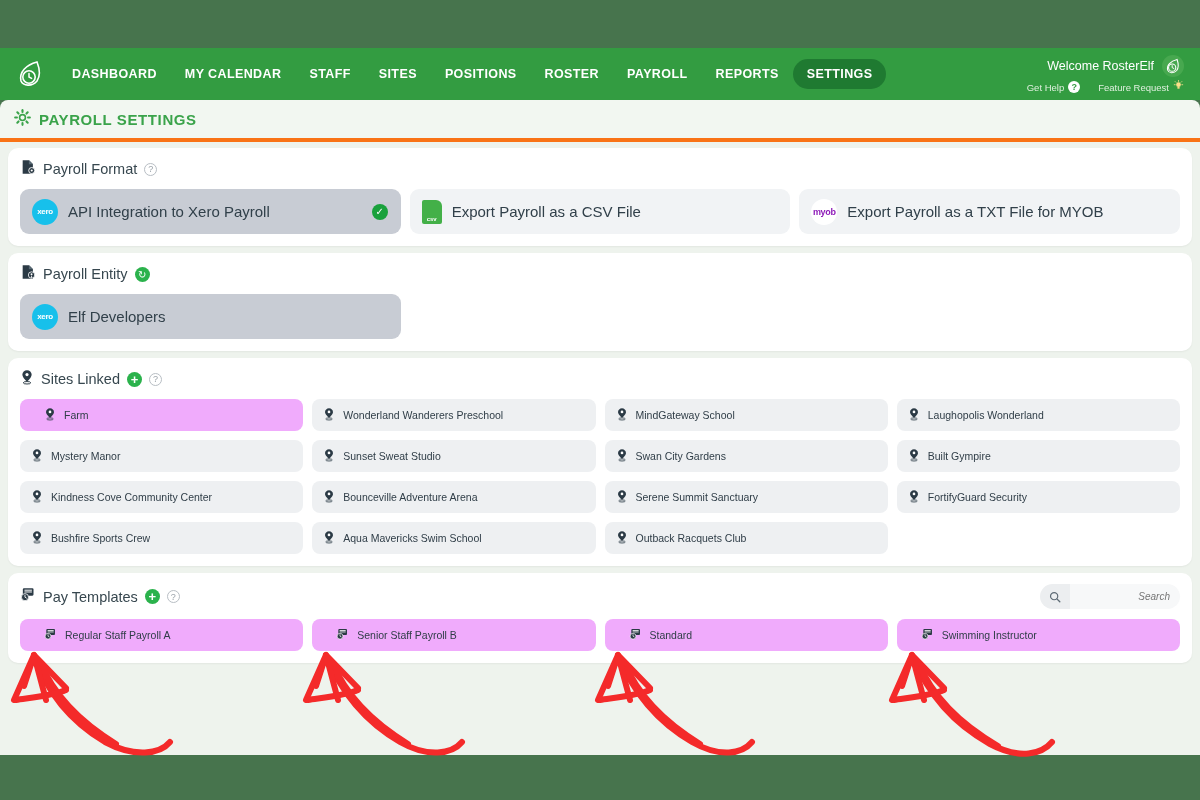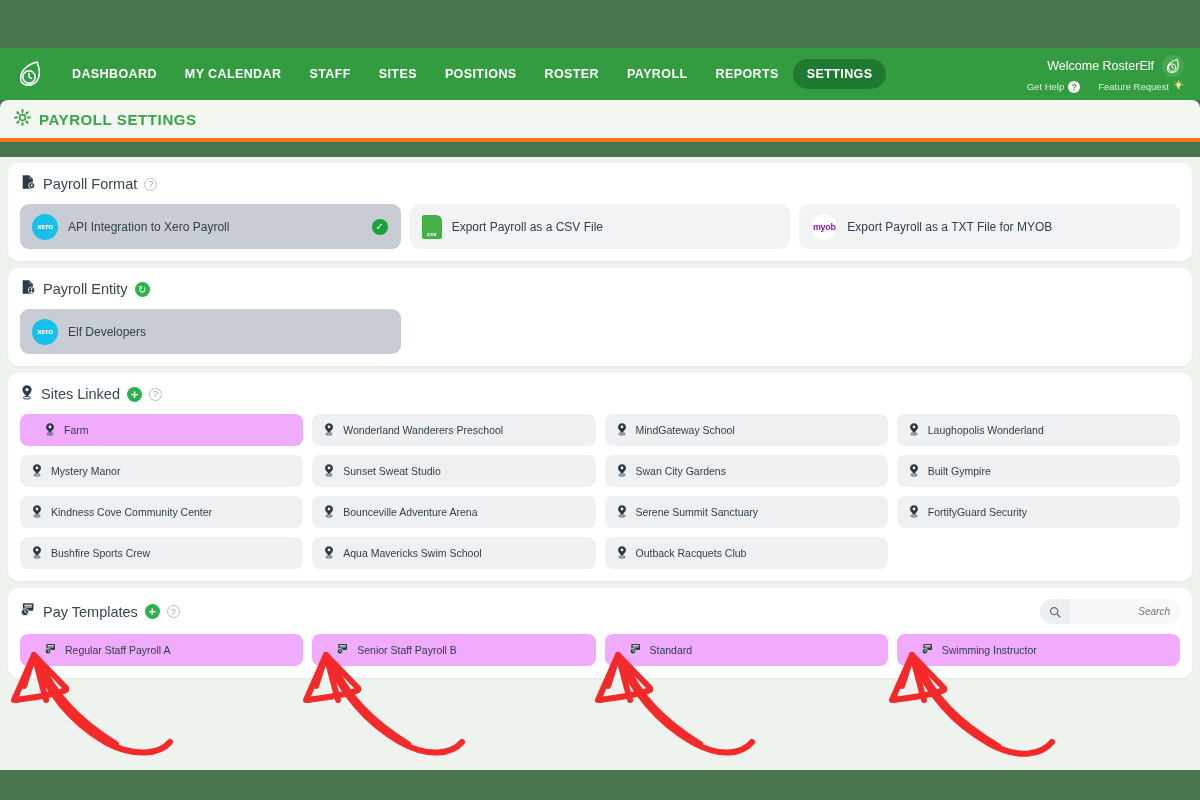--- a/index.html
+++ b/index.html
@@ -32,38 +32,38 @@
     margin-left:auto; display:flex; flex-direction:column; align-items:flex-end;
     padding-right:6px; gap:3px;
   }
   .welcome-row { display:flex; align-items:center; gap:8px; }
   .welcome-text { color:#ffffff; font-size:12.5px; }
   .avatar-circle {
     width:22px; height:22px; border-radius:50%; background:#47a84f;
     display:flex; align-items:center; justify-content:center;
   }
   .help-row { display:flex; align-items:center; gap:18px; }
-  .help-item { display:flex; align-items:center; gap:4px; color:#dff0de; font-size:9.5px; }
+  .help-item { display:flex; align-items:flex-end; gap:4px; color:#dff0de; font-size:9.5px; }
   .circle-q {
     width:12px; height:12px; border-radius:50%; background:#ffffff; color:#339c41;
     font-size:9px; font-weight:bold; display:flex; align-items:center; justify-content:center;
   }
 
   
   .titlebar {
     position:absolute; left:0; top:100px; width:1200px; height:42px;
     background:#f2f7f1; display:flex; align-items:center; padding-left:14px; gap:8px;
     border-top-left-radius:8px; border-top-right-radius:8px;
     border-bottom:4px solid #f97316;
   }
   .titlebar h1 { color:#3aa34a; font-size:15px; font-weight:bold; letter-spacing:.6px; }
 
   
   .content {
-    position:absolute; left:0; top:157px; width:1200px; height:613px;
+    position:absolute; left:0; top:142px; width:1200px; height:613px;
     background:#eef3ed; padding:6px 8px 0 8px; overflow:hidden;
   }
   .card {
     background:#ffffff; border-radius:10px; margin-bottom:7px; padding:11px 12px 12px 12px;
     box-shadow:0 1px 2px rgba(0,0,0,.05);
   }
   .card-head { display:flex; align-items:center; gap:7px; margin-bottom:10px; }
   .card-title { font-size:14.5px; color:#37474f; }
   .icon-help {
     width:13px; height:13px; border-radius:50%; border:1px solid #b8bec4;
@@ -81,21 +81,21 @@
 
   
   .row-3 { display:grid; grid-template-columns: 1fr 1fr 1fr; gap:9px; }
   .grid-4 { display:grid; grid-template-columns: repeat(4, 1fr); gap:9px 9px; }
 
   .opt {
     display:flex; align-items:center; gap:10px; background:#f1f3f5; border-radius:9px;
     padding:9px 12px; min-height:45px; cursor:pointer; position:relative;
   }
   .opt.selected { background:#c8ccd4; }
-  .opt-label { font-size:12px; color:#31404a; }
+  .opt-label { font-size:15px; color:#31404a; }
 
   .badge-xero {
     width:26px; height:26px; border-radius:50%; background:#17c0eb;
     display:flex; align-items:center; justify-content:center;
     color:#fff; font-size:8px; font-weight:bold; letter-spacing:-.3px; flex:0 0 auto;
   }
   .badge-csv {
     width:20px; height:24px; background:#43b048; border-radius:2px 6px 2px 2px;
     display:flex; align-items:flex-end; justify-content:center; padding-bottom:2px;
     color:#fff; font-size:6px; font-weight:bold; flex:0 0 auto;

